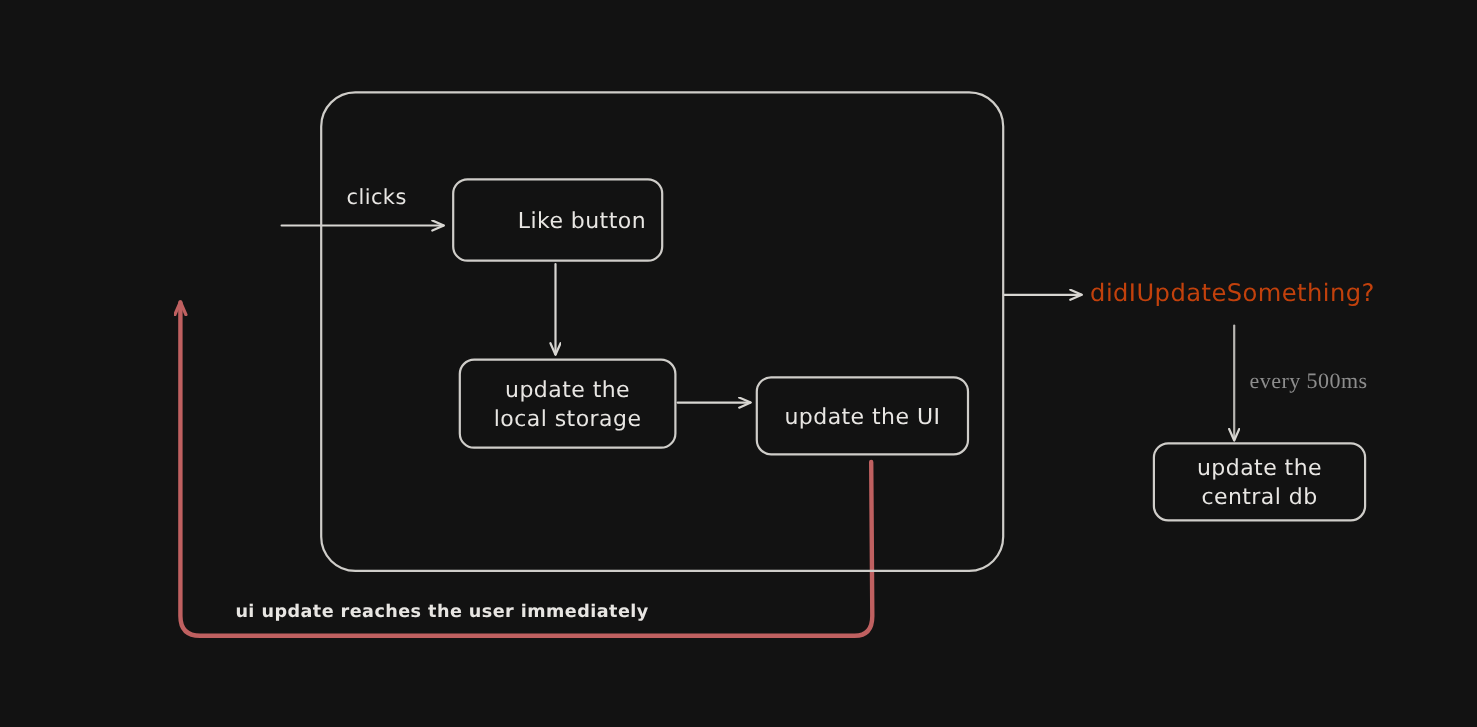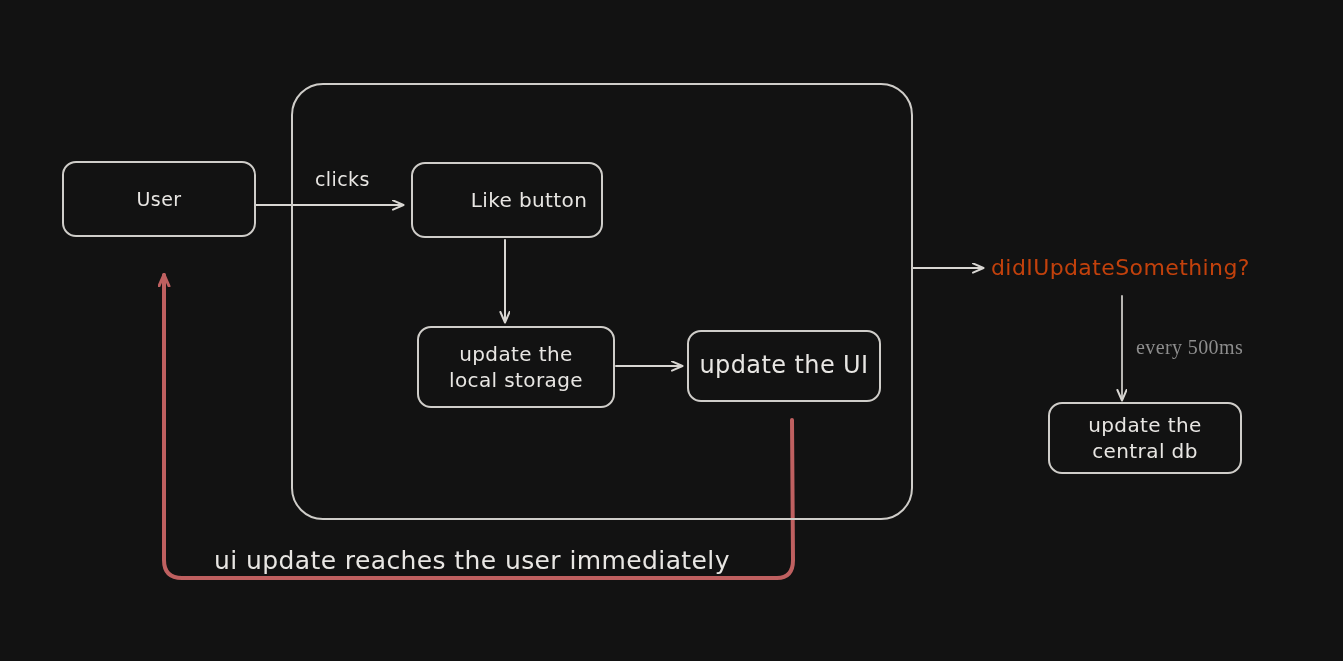--- a/index.html
+++ b/index.html
@@ -91,43 +91,40 @@
       <path d="M1122,296 L1122,400" fill="none" stroke="#b8b6b2" stroke-width="2" stroke-linecap="round" marker-end="url(#ah-light)"></path>
     </g>
 
     <g>
       <path d="M792,420 L793,560 Q793,578 777,578 L182,578 Q164,578 164,560 L164,275" fill="none" stroke="#bf6060" stroke-width="4" stroke-linecap="round" stroke-linejoin="round" marker-end="url(#ah-red)"></path>
     </g>
   </svg>
 
   <div class="group-frame" style="left:291px; top:83px; width:622px; height:437px;"></div>
 
-  <div class="node" style="left:62px; top:161px; width:194px; height:76px; font-size:19px;">
-    <span class="node-label">User</span>
-  </div>
 
   <div class="node" style="left:411px; top:162px; width:192px; height:76px; font-size:20px;padding-left:44px;">
     <span class="node-label">Like button</span>
   </div>
 
   <div class="node" style="left:417px; top:326px; width:198px; height:82px; font-size:20px;">
     <span class="node-label">update the
 local storage</span>
   </div>
 
-  <div class="node" style="left:687px; top:330px; width:194px; height:72px; font-size:24px;">
+  <div class="node" style="left:687px; top:342px; width:194px; height:72px; font-size:20px;">
     <span class="node-label">update the UI</span>
   </div>
 
   <div class="node" style="left:1048px; top:402px; width:194px; height:72px; font-size:20px;">
     <span class="node-label">update the
 central db</span>
   </div>
 
   <div class="free-label" style="left:315px; top:168px; font-size:19px;">clicks</div>
 
   <div class="free-label soft" style="left:991px; top:255px; font-size:22px;">didIUpdateSomething?</div>
 
   <div class="free-label muted" style="left:1136px; top:336px; font-size:20px;">every 500ms</div>
 
-  <div class="free-label" style="left:214px; top:546px; font-size:25px;">ui update reaches the user immediately</div>
+  <div class="free-label" style="left:214px; top:546px; font-size:16px;font-weight:bold;">ui update reaches the user immediately</div>
 
 </div>
 
 </body></html>

